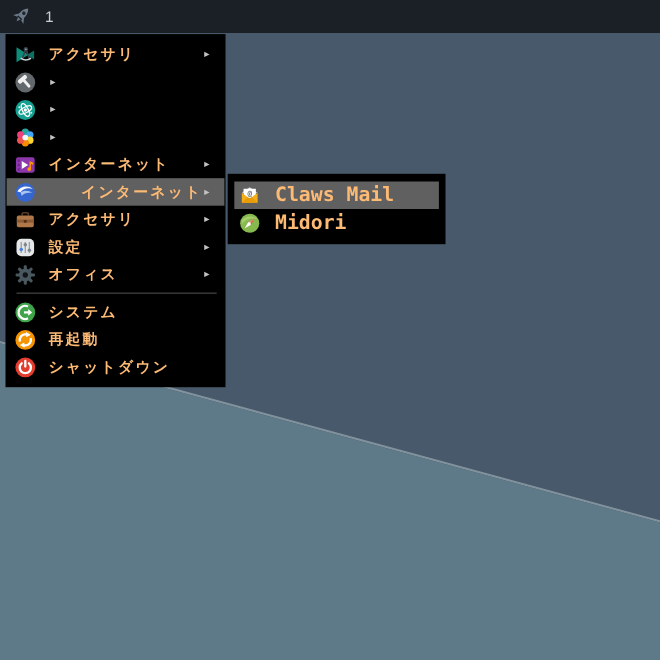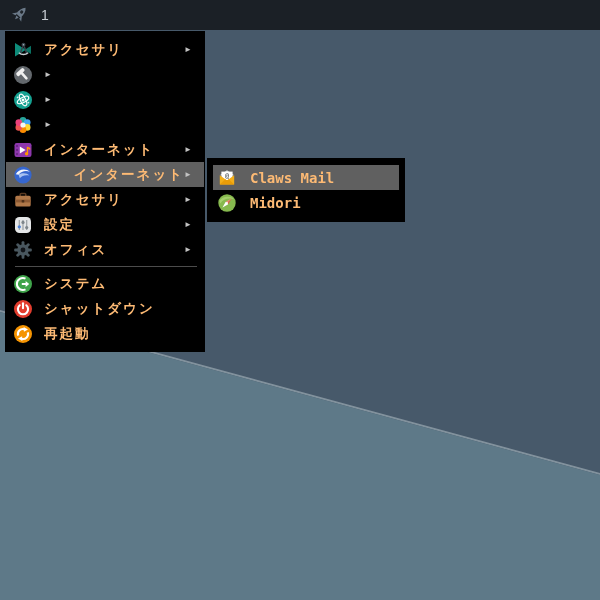--- a/index.html
+++ b/index.html
@@ -41,21 +41,21 @@
   .arr{color:#c2c2c2;font-size:8px;padding-right:5px;flex:0 0 auto;}
   .sep{height:1px;background:#4c4c4c;margin:4px 7px 4px 9px;}
   .submenu{
     position:absolute;left:207px;top:158px;width:198px;height:64px;
     box-sizing:border-box;background:#000;padding:7px 6px;z-index:11;
   }
   .smi{height:25px;display:flex;align-items:center;padding:0 2px;}
   .smi.hl{background:#606060;}
   .smi .ic{margin-left:2px;margin-right:13px;}
   .smi .lbl{
-    font-family:"DejaVu Sans Mono",monospace;font-size:14px;
+    font-family:"DejaVu Sans Mono",monospace;font-size:18px;
     letter-spacing:0;font-weight:bold;
   }
 </style>
 </head>
 <body>
 
 <div class="desktop">
   <div class="desktop-edge"></div>
   <div class="desktop-light"></div>
 </div>
@@ -228,39 +228,39 @@
         <rect x="8.8" y="9" width="4.6" height="2" fill="#fff"></rect>
         <path d="M12.6,6.9 L16.2,10 L12.6,13.1 Z" fill="#fff"></path>
       </svg>
     </span>
     <span class="lbl">システム</span>
   </div>
 
   <div class="mi">
     <span class="ic">
       <svg viewBox="0 0 20 20">
-        <circle cx="10" cy="10" r="9" fill="#e23d2e"></circle>
-        <line x1="10" y1="4.2" x2="10" y2="9.2" stroke="#fff" stroke-width="2.1" stroke-linecap="round"></line>
-        <path d="M6.7,6.3 A5.1,5.1 0 1 0 13.3,6.3" fill="none" stroke="#fff" stroke-width="2.1" stroke-linecap="round"></path>
-      </svg>
-    </span>
-    <span class="lbl">シャットダウン</span>
-  </div>
-
-  <div class="mi">
-    <span class="ic">
-      <svg viewBox="0 0 20 20">
         <circle cx="10" cy="10" r="9" fill="#f59402"></circle>
         <path d="M5.2,11.6 A5,5 0 0 1 11.3,5.2" fill="none" stroke="#fff" stroke-width="2.1"></path>
         <path d="M10.6,2.9 L15,5.4 L10.9,7.7 Z" fill="#fff"></path>
         <path d="M14.8,8.4 A5,5 0 0 1 8.7,14.8" fill="none" stroke="#fff" stroke-width="2.1"></path>
         <path d="M9.4,17.1 L5,14.6 L9.1,12.3 Z" fill="#fff"></path>
       </svg>
     </span>
     <span class="lbl">再起動</span>
+  </div>
+
+  <div class="mi">
+    <span class="ic">
+      <svg viewBox="0 0 20 20">
+        <circle cx="10" cy="10" r="9" fill="#e23d2e"></circle>
+        <line x1="10" y1="4.2" x2="10" y2="9.2" stroke="#fff" stroke-width="2.1" stroke-linecap="round"></line>
+        <path d="M6.7,6.3 A5.1,5.1 0 1 0 13.3,6.3" fill="none" stroke="#fff" stroke-width="2.1" stroke-linecap="round"></path>
+      </svg>
+    </span>
+    <span class="lbl">シャットダウン</span>
   </div>
 
 </div>
 
 <div class="submenu">
 
   <div class="smi hl">
     <span class="ic">
       <svg viewBox="0 0 20 20">
         <path d="M2.8,7.2 L10,2.2 L17.2,7.2 Z" fill="#d8dcde"></path>

